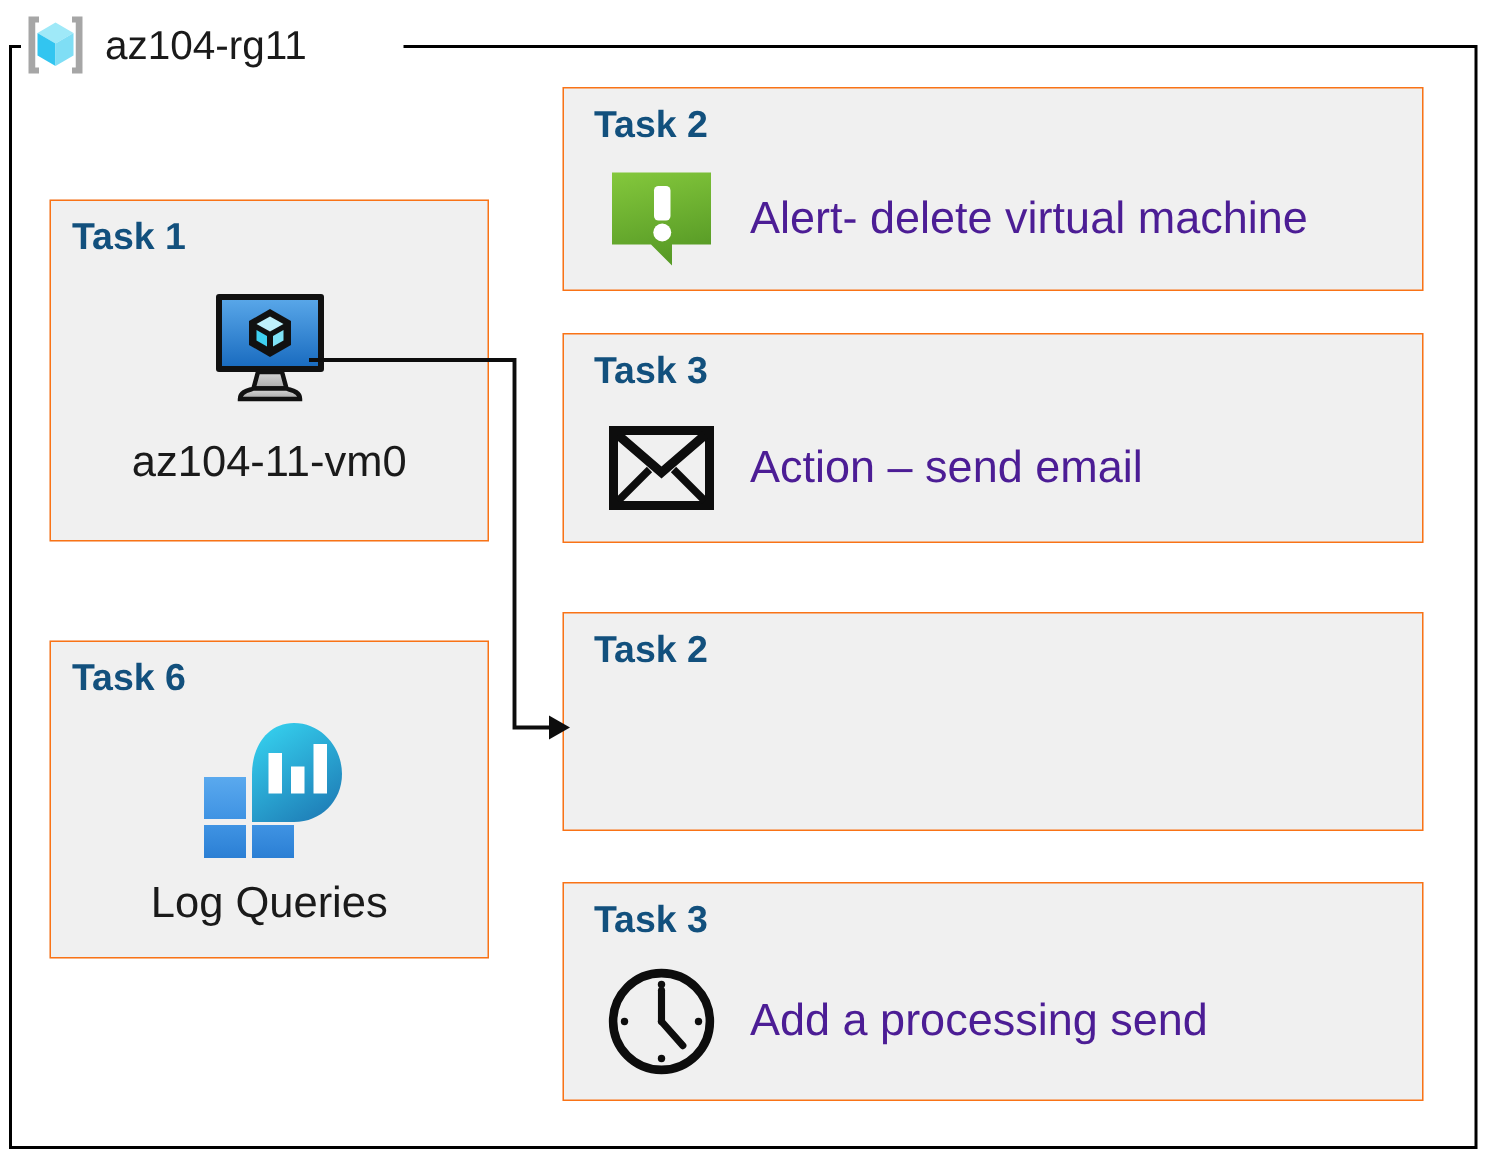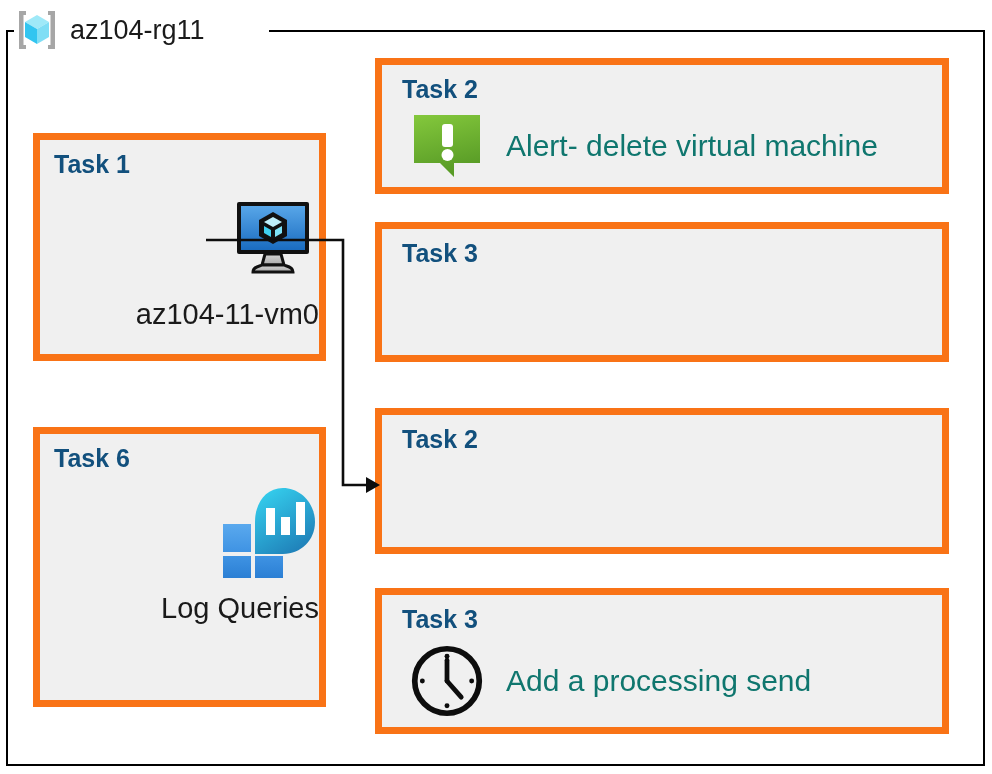--- a/index.html
+++ b/index.html
@@ -58,59 +58,59 @@
     font-size: 27px;
     color: #1a1a1a;
     line-height: 1;
     white-space: nowrap;
   }
 
   
   .card {
     position: absolute;
     background: #f0f0f0;
-    border: 7px solid #f97316;
+    border: 1px solid #f97316;
     box-sizing: border-box;
   }
   .card-title {
     position: absolute;
     font-size: 25px;
     font-weight: bold;
     color: #12507d;
     line-height: 1;
     white-space: nowrap;
   }
 
   
   .card-left { left: 33px; width: 293px; }
   .card-left .card-title { left: 14px; top: 12px; }
   .card-left .stack {
     position: absolute;
     left: 0; right: 0;
     top: 50px; bottom: 8px;
     display: flex;
     flex-direction: column;
-    align-items: flex-end;
+    align-items: center;
     justify-content: flex-start;
   }
   .card-left .glyph {
     height: 96px;
     display: flex;
     align-items: center;
     justify-content: center;
   }
   .card-left .caption {
     font-size: 29px;
     color: #1a1a1a;
     white-space: nowrap;
     margin-top: 12px;
   }
 
   #card-task1 { top: 133px;  height: 228px; }
-  #card-task6 { top: 427px;  height: 280px; }
+  #card-task6 { top: 427px;  height: 212px; }
 
   
   .card-right { left: 375px; width: 574px; }
   .card-right .card-title { left: 20px; top: 12px; }
   .card-right .row {
     position: absolute;
     left: 28px;
     right: 10px;
     top: 46px;
     bottom: 6px;
@@ -120,21 +120,21 @@
   }
   .card-right .glyph {
     width: 74px;
     flex: 0 0 auto;
     display: flex;
     align-items: center;
     justify-content: center;
   }
   .card-right .caption {
     font-size: 30px;
-    color: #0f766e;
+    color: #4c1d95;
     white-space: nowrap;
   }
 
   #card-task2 { top: 58px;  height: 136px; }
   #card-task3 { top: 222px; height: 140px; text-decoration: underline; }
   #card-task4 { top: 408px; height: 146px; }
   #card-task5 { top: 588px; height: 146px; }
 
   
   #connector {
@@ -255,20 +255,31 @@
           <rect x="32" y="13" width="11" height="23" rx="3" fill="#ffffff"></rect>
           <circle cx="37.5" cy="44" r="6" fill="#ffffff"></circle>
         </svg>
       </div>
       <div class="caption">Alert- delete virtual machine</div>
     </div>
   </div>
 
   <div class="card card-right" id="card-task3">
     <div class="card-title">Task 3</div>
+    <div class="row">
+      <div class="glyph">
+        <svg viewBox="0 0 70 56" width="70" height="56">
+          <rect x="3" y="3" width="64" height="50" fill="none" stroke="#0d0d0d" stroke-width="6"></rect>
+          <path d="M6 6 L35 31 L64 6" fill="none" stroke="#0d0d0d" stroke-width="6"></path>
+          <path d="M6 50 L27 29" fill="none" stroke="#0d0d0d" stroke-width="5"></path>
+          <path d="M64 50 L43 29" fill="none" stroke="#0d0d0d" stroke-width="5"></path>
+        </svg>
+      </div>
+      <div class="caption">Action – send email</div>
+    </div>
   </div>
 
   <div class="card card-right" id="card-task4">
     <div class="card-title">Task 2</div>
   </div>
 
   <div class="card card-right" id="card-task5">
     <div class="card-title">Task 3</div>
     <div class="row">
       <div class="glyph">

